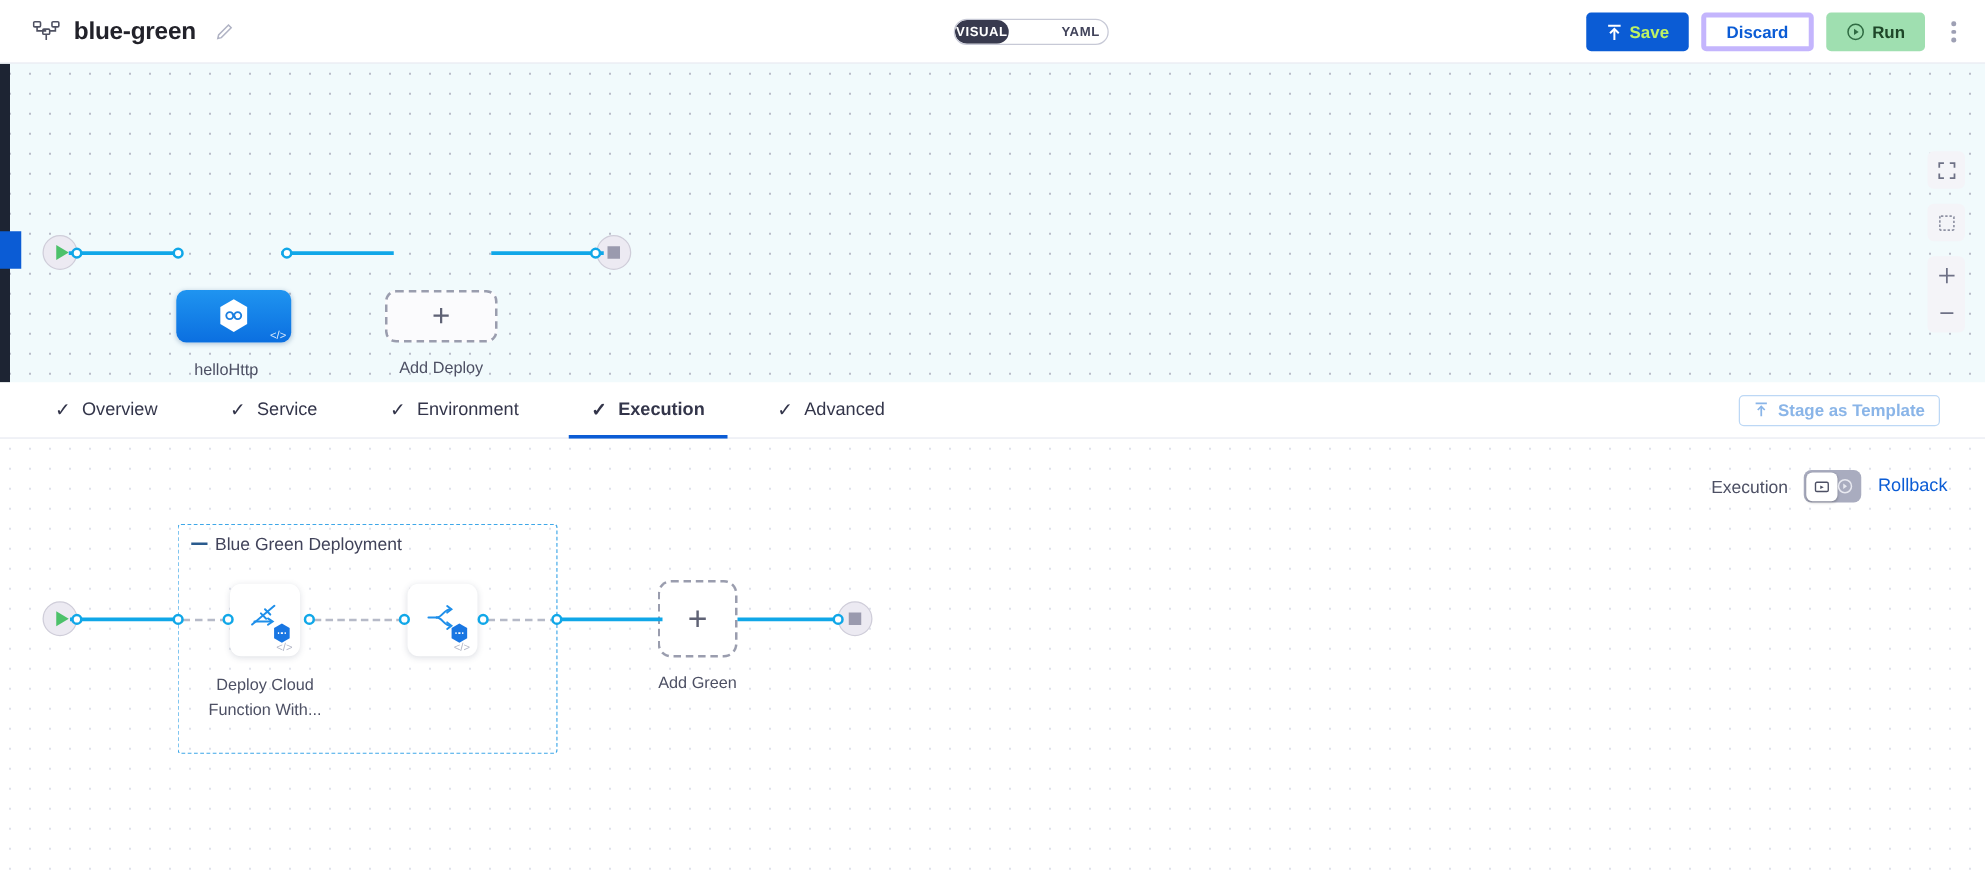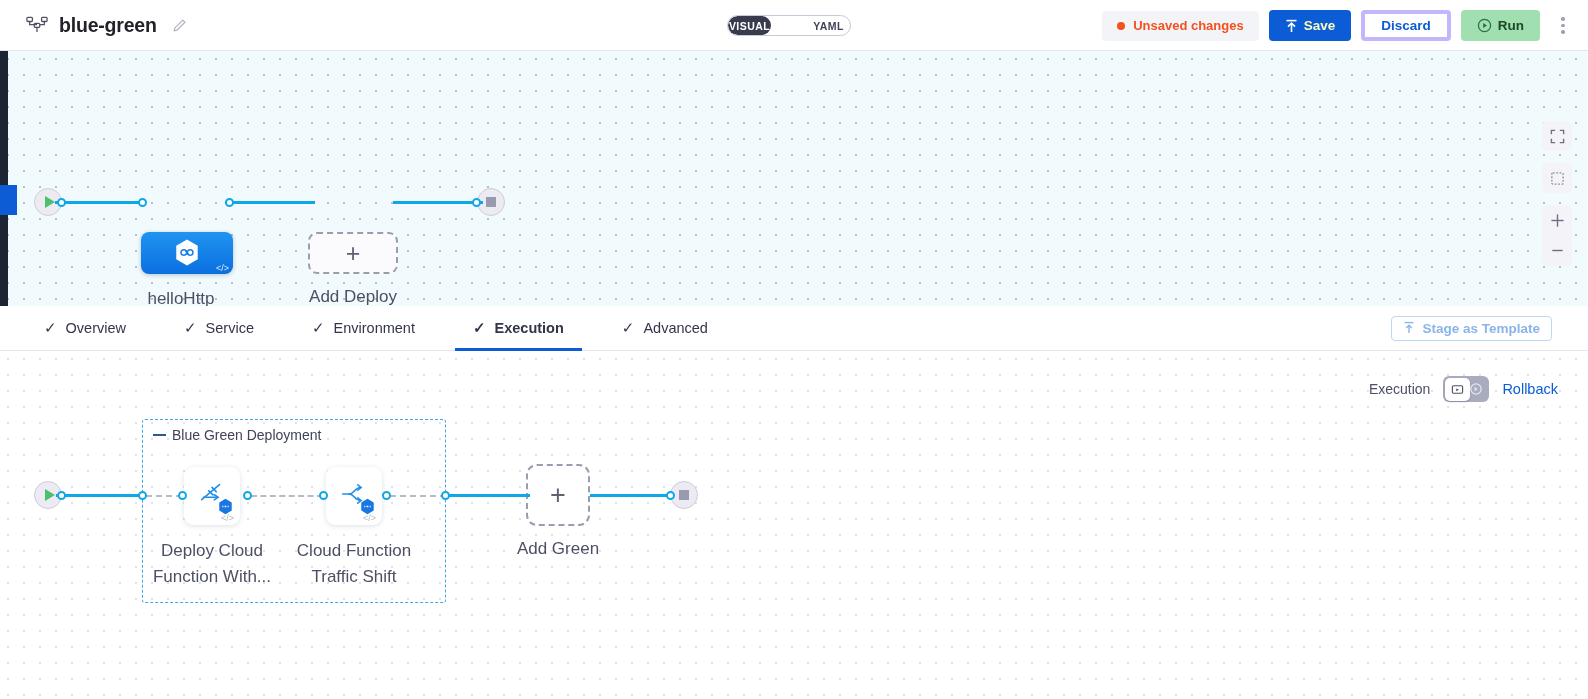--- a/index.html
+++ b/index.html
@@ -19,21 +19,21 @@
     display: flex; align-items: center;
   }
   .header-left { display: flex; align-items: center; gap: 11px; padding-left: 26px; }
   .pipeline-icon { width: 22px; height: 18px; display: block; color: #4f5162; }
   .pipeline-title {
     font-size: 19.5px; font-weight: 700; color: #22222a; letter-spacing: -.2px;
   }
   .edit-pencil { width: 15px; height: 15px; color: #b0b3c4; margin-left: 4px; }
 
   .seg-toggle {
-    position: absolute; left: 727px; top: 15px;
+    position: absolute; left: 763px; top: 15px;
     width: 124px; height: 21px;
     border: 1px solid #c7c9d6; border-radius: 11px;
     background: #ffffff; display: flex; align-items: center;
     overflow: hidden;
     gap: 36px;
   }
   .seg-btn {
     flex: 1; height: 100%; display: flex; align-items: center; justify-content: center;
     font-size: 10.5px; font-weight: 700; letter-spacing: .45px; color: #41435a;
   }
@@ -46,21 +46,21 @@
   .unsaved-pill {
     height: 30px; padding: 0 15px; border-radius: 4px; background: #f3f4f8;
     display: flex; align-items: center; gap: 8px;
     font-size: 13px; font-weight: 700; color: #f4511e;
   }
   .dot-orange { width: 8px; height: 8px; border-radius: 50%; background: #f4511e; display: block; }
   .btn {
     height: 31px; border-radius: 4px; display: flex; align-items: center; gap: 6px;
     padding: 0 16px; font-size: 13.5px; font-weight: 700; cursor: pointer;
   }
-  .btn-save { background: #0b5cd5; color: #fef9c3; text-align: right; }
+  .btn-save { background: #0b5cd5; color: #bef264; text-align: right; }
   .btn-discard { background: #ffffff; color: #0b5cd5; border: 4px solid #c4b5fd; }
   .btn-run { background: #9fdfb0; color: #1e4628; }
   .btn ico { display: flex; align-items: center; }
   .kebab { width: 22px; height: 30px; display: flex; flex-direction: column;
            align-items: center; justify-content: center; gap: 3px; cursor: pointer; margin-left: 2px;}
   .kebab i { width: 3.5px; height: 3.5px; border-radius: 50%; background: #9ea0b4; display: block; }
 
   
   .canvas-top {
     position: absolute; top: 51px; left: 0; width: 1588px; height: 255px;
@@ -84,21 +84,21 @@
     width: 30px; background: #f4f4f8; border-radius: 5px;
     display: flex; flex-direction: column; align-items: center; justify-content: center;
     color: #6e7186;
   }
   .ctrl-box.single { height: 30px; }
   .ctrl-box.dual { height: 61px; gap: 0px; }
   .ctrl-btn { width: 30px; height: 30px; display: flex; align-items: center; justify-content: center; cursor: pointer; }
 
   
   .node-label {
-    position: absolute; text-align: center; font-size: 17px; color: #4d5064;
+    position: absolute; text-align: center; font-size: 13px; color: #4d5064;
     line-height: 1.55; white-space: pre-line;
   }
   .term-node {
     position: absolute; width: 28px; height: 28px; border-radius: 50%;
     background: #eceaf2; border: 1px solid #cfcdd9;
     display: flex; align-items: center; justify-content: center;
   }
   .tri-play {
     width: 0; height: 0; border-left: 10px solid #4cc16a;
     border-top: 6px solid transparent; border-bottom: 6px solid transparent;
@@ -225,24 +225,20 @@
         </svg>
       </span>
     </div>
 
     <div class="seg-toggle">
       <div class="seg-btn active">VISUAL</div>
       <div class="seg-btn">YAML</div>
     </div>
 
     <div class="header-right">
-      <div class="unsaved-pill">
-        <span class="dot-orange"></span>
-        <span>Unsaved changes</span>
-      </div>
       <div class="btn btn-save">
         <ico>
           <svg width="13" height="14" viewBox="0 0 13 14" fill="none" stroke="#ffffff" stroke-width="1.6">
             <path d="M1.5 1.6h10"></path>
               <path d="M6.5 13V4.4"></path>
               <path d="M3 7.6l3.5-3.4 3.5 3.4"></path>
           </svg>
         </ico>
         <span>Save</span>
       </div>
@@ -453,22 +449,20 @@
       </span>
       <span class="step-badge">
         <svg viewBox="0 0 18 18">
           <path d="M9 .8l6.6 3.9v8.6L9 17.2 2.4 13.3V4.7z" fill="#1976e2"></path>
           <path d="M5.6 8.2h1.1v1.6H5.6zM8.1 8.2h1.8v1.6H8.1zM11.3 8.2h1.1v1.6h-1.1z" fill="#ffffff"></path>
         </svg>
       </span>
       <span class="code-badge-gray">&lt;/&gt;</span>
     </div>
     <div class="port" style="left:382px; top:140px;"></div>
-    <div class="node-label" style="left:294px; top:187px; width:120px;">Cloud Function
-Traffic Shift</div>
 
     <div class="port" style="left:441px; top:140px;"></div>
 
     <div class="add-step-node" style="left:526px; top:113px;">
       <span>+</span>
     </div>
     <div class="node-label" style="left:498px; top:185px; width:120px;">Add Green</div>
 
     <div class="port" style="left:666px; top:140px;"></div>
     <div class="term-node" style="left:670px; top:130px;">

